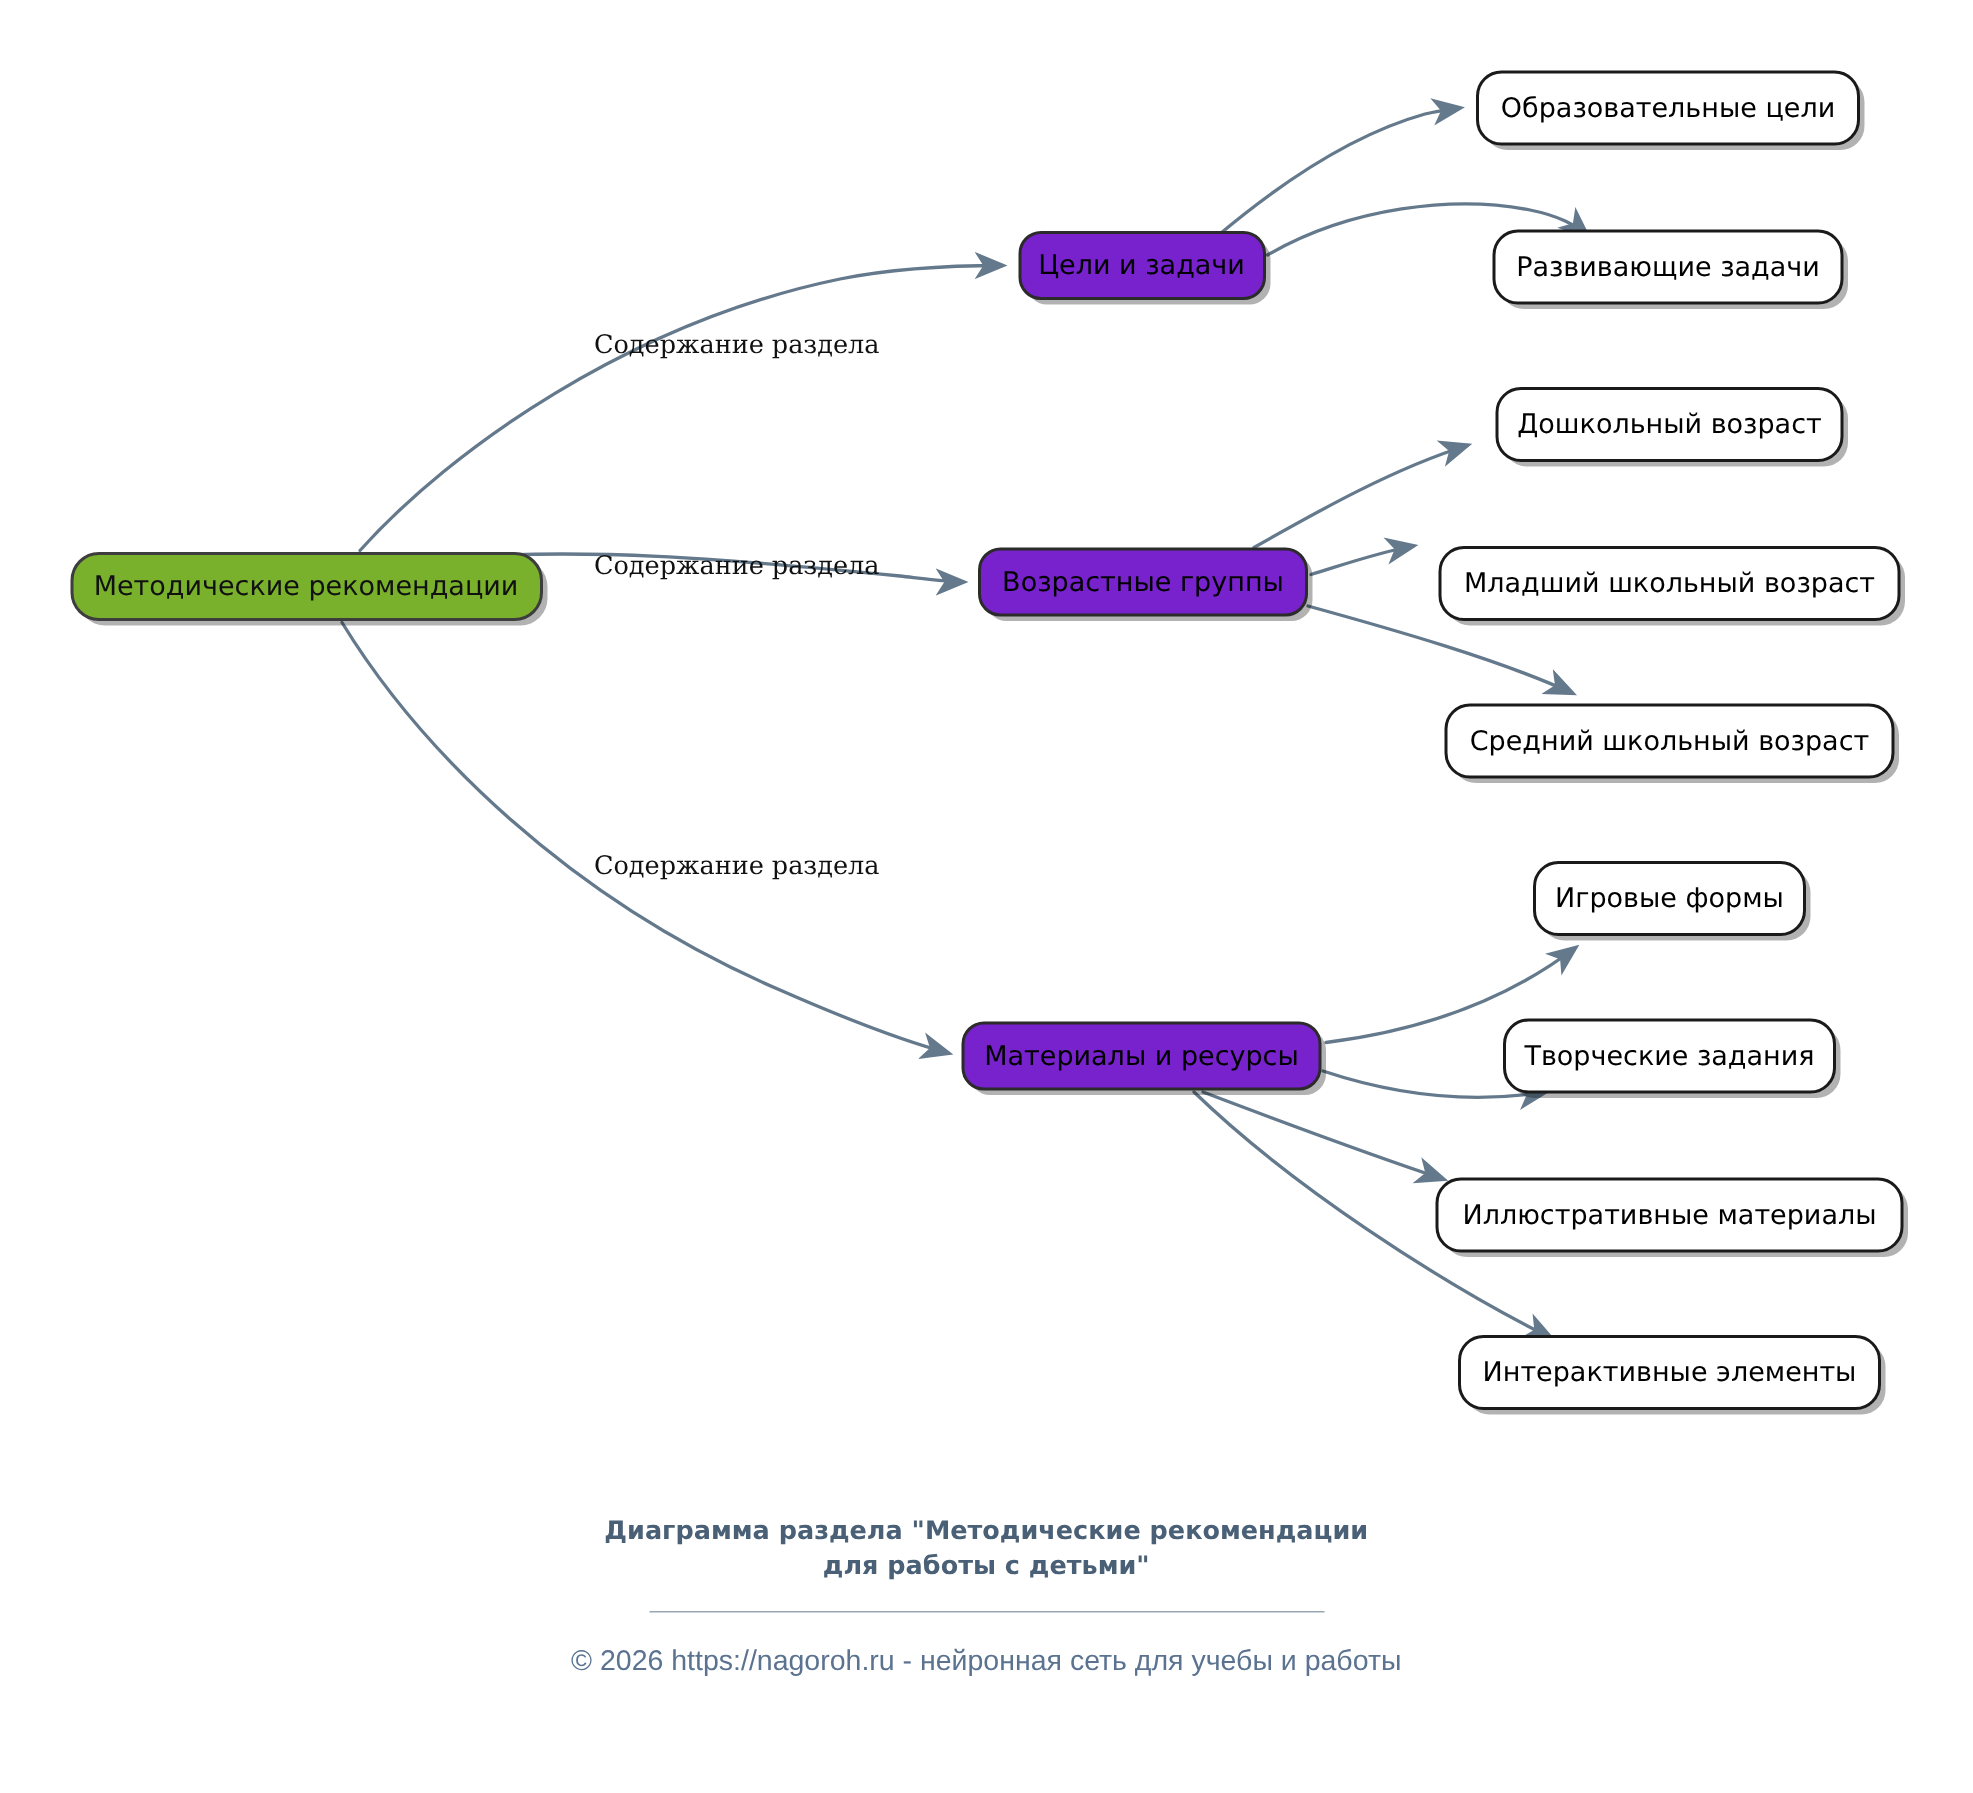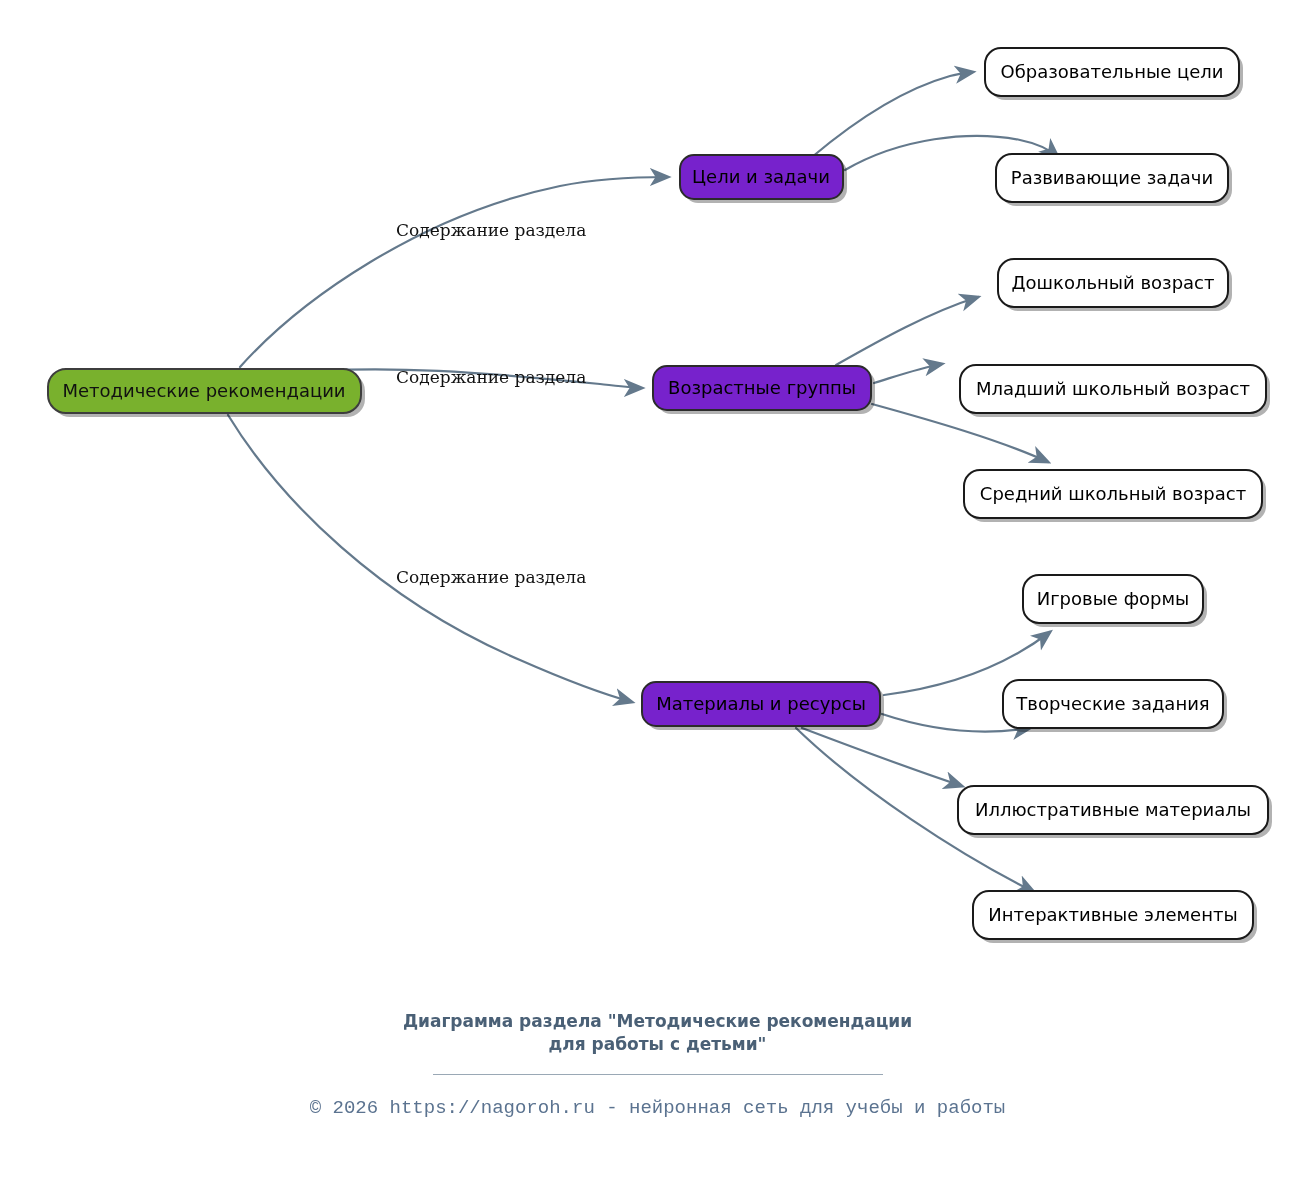--- a/index.html
+++ b/index.html
@@ -91,21 +91,21 @@
     margin: 0;
   }
   #footer-rule {
     width: 450px;
     height: 0;
     border: 0;
     border-top: 1px solid #9aa8b5;
     margin: 18px auto 0 auto;
   }
   #footer-copyright {
-    font-family: Liberation Mono, monospace;
+    font-family: Liberation Sans, sans-serif;
     font-size: 19px;
     color: #5b7390;
     margin: 22px 0 0 0;
   }
 </style>
 </head>
 <body>
 
 <div id="diagram-root">
   <svg id="mindmap" viewBox="0 0 1315 1195" xmlns="http://www.w3.org/2000/svg">

